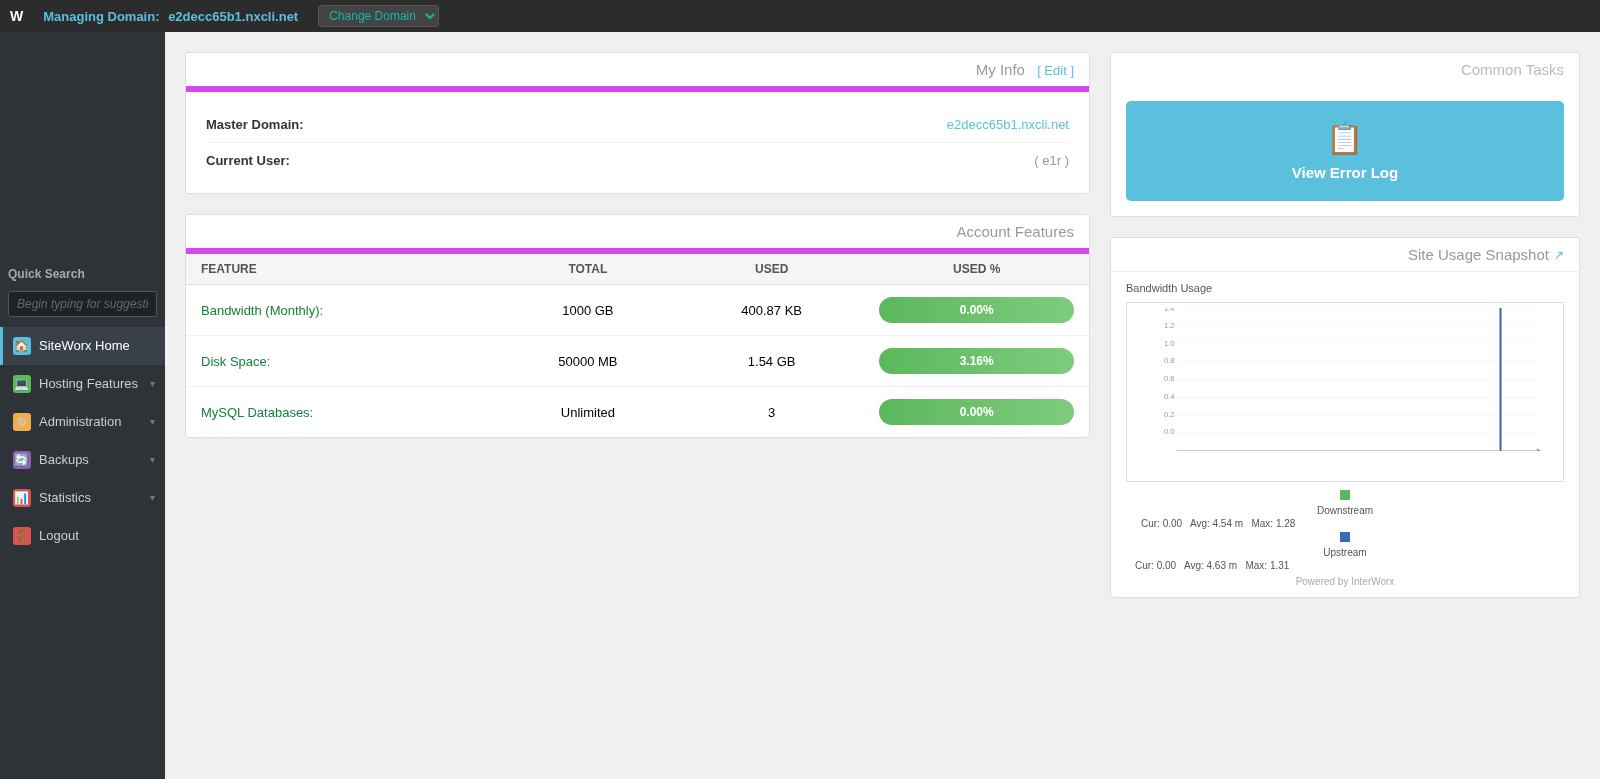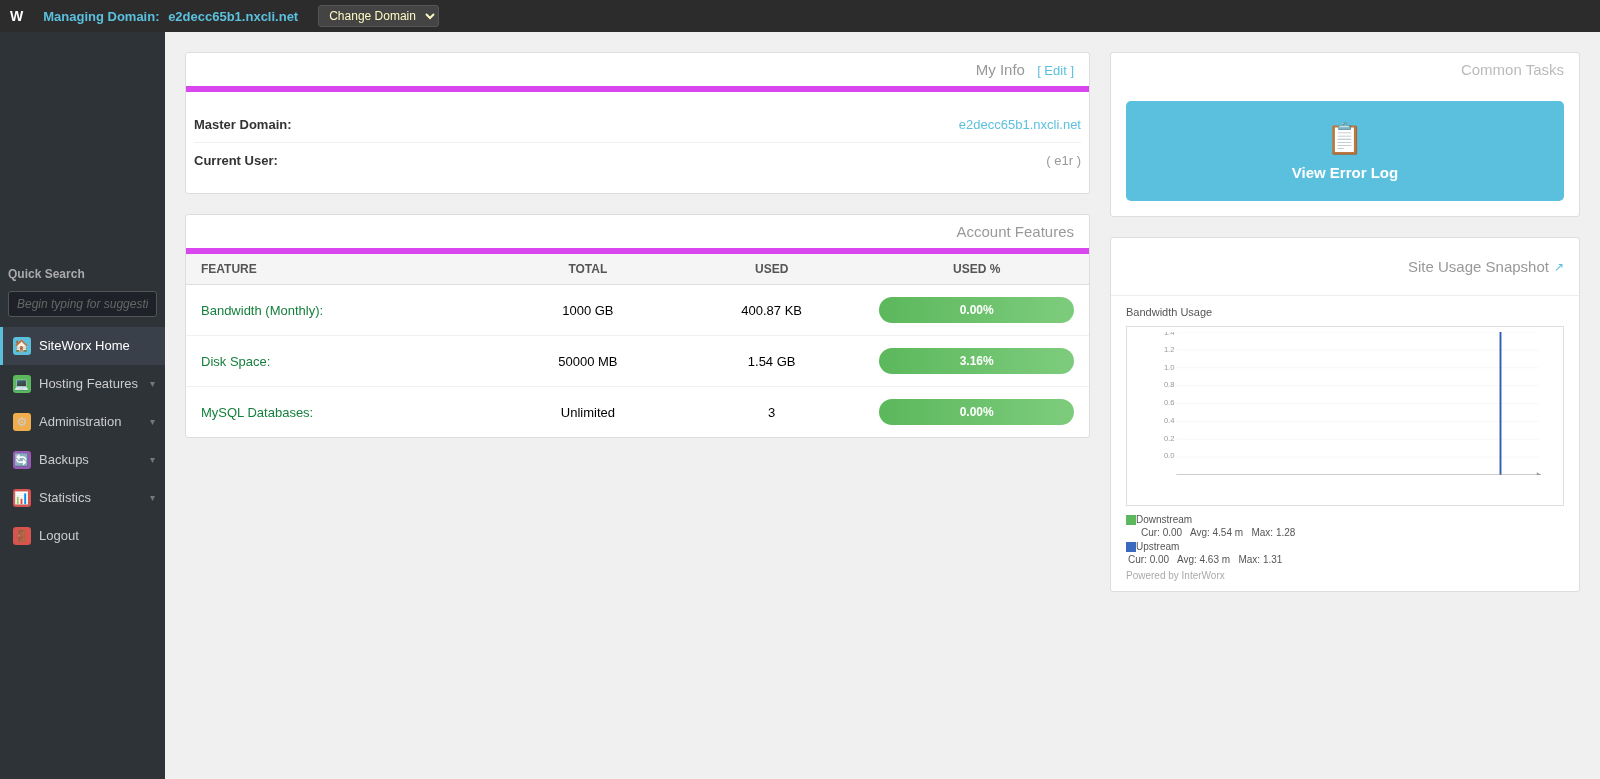--- a/index.html
+++ b/index.html
@@ -30,21 +30,21 @@
       color: #5bc0de;
       font-weight: bold;
     }
     .top-bar select {
       margin-left: 10px;
       font-size: 12px;
       padding: 2px 6px;
       border-radius: 3px;
       border: 1px solid #555;
       background: #444;
-      color: #fef9c3;
+      color: #14b8a6;
       cursor: pointer;
     }
 
     
     .main-layout {
       display: flex;
       flex: 1;
       overflow: hidden;
     }
 
@@ -128,21 +128,21 @@
     .panel-title {
       text-align: right;
       padding: 8px 15px;
       color: #999;
       font-size: 15px;
       border-bottom: 6px solid #d946ef;
     }
     .panel-title a { color: #5bc0de; text-decoration: none; font-size: 13px; }
 
     
-    .my-info-content { padding: 15px 8px; }
+    .my-info-content { padding: 15px 20px; }
     .info-row {
       display: flex;
       align-items: center;
       padding: 10px 0;
       border-bottom: 1px solid #f0f0f0;
     }
     .info-row:last-child { border-bottom: none; }
     .info-label { font-weight: bold; color: #333; width: 180px; }
     .info-value { flex: 1; text-align: right; color: #333; }
     .info-value.link { color: #5bc0de; }
@@ -197,21 +197,21 @@
       gap: 8px;
       width: 100%;
       font-size: 15px;
       font-weight: bold;
     }
     .view-error-log-btn .log-icon {
       font-size: 30px;
     }
     .snapshot-title {
       text-align: right;
-      padding: 20px 15px;
+      padding: 8px 15px;
       color: #999;
       font-size: 15px;
       border-bottom: 1px solid #eee;
       display: flex;
       justify-content: flex-end;
       align-items: center;
       gap: 5px;
     }
     .snapshot-content { padding: 10px 15px; }
     .bandwidth-title { font-size: 11px; color: #555; margin-bottom: 8px; }
@@ -232,25 +232,25 @@
       font-size: 9px;
       color: #999;
       white-space: nowrap;
       transform-origin: left center;
     }
     .chart-legend {
       margin-top: 5px;
       font-size: 10px;
       color: #555;
     }
-    .legend-row { display: flex; align-items: center; margin: 2px 0; }
+    .legend-row { display: flex; align-items: center; gap: 5px; margin: 2px 0; flex-direction: column; }
     .legend-dot { width: 10px; height: 10px; display: inline-block; }
     .legend-green { background: #5cb85c; }
     .legend-blue { background: #3a6abf; }
-    .powered-by { font-size: 10px; color: #aaa; text-align: left; margin-top: 5px; }
+    .powered-by { font-size: 10px; color: #aaa; text-align: center; margin-top: 5px; }
 
     .right-panel-title {
       text-align: right;
       padding: 8px 15px;
       color: #bbb;
       font-size: 15px;
     }
   </style>
 </head>
 <body>
@@ -425,21 +425,21 @@
             </div>
             <div style="margin-left: 15px; font-size: 10px; color: #555;">
               Cur: <span>0.00</span>&nbsp;&nbsp;
               Avg: <span>4.54 m</span>&nbsp;&nbsp;
               Max: <span>1.28</span>
             </div>
             <div class="legend-row" style="margin-top:3px;">
               <span class="legend-dot legend-blue"></span>
               <span>Upstream</span>
             </div>
-            <div style="margin-left: 2px; font-size: 10px; color: #555;">
+            <div style="margin-left: 9px; font-size: 10px; color: #555;">
               Cur: <span>0.00</span>&nbsp;&nbsp;
               Avg: <span>4.63 m</span>&nbsp;&nbsp;
               Max: <span>1.31</span>
             </div>
           </div>
           <div class="powered-by">Powered by InterWorx</div>
         </div>
       </div>
 
     </div>

